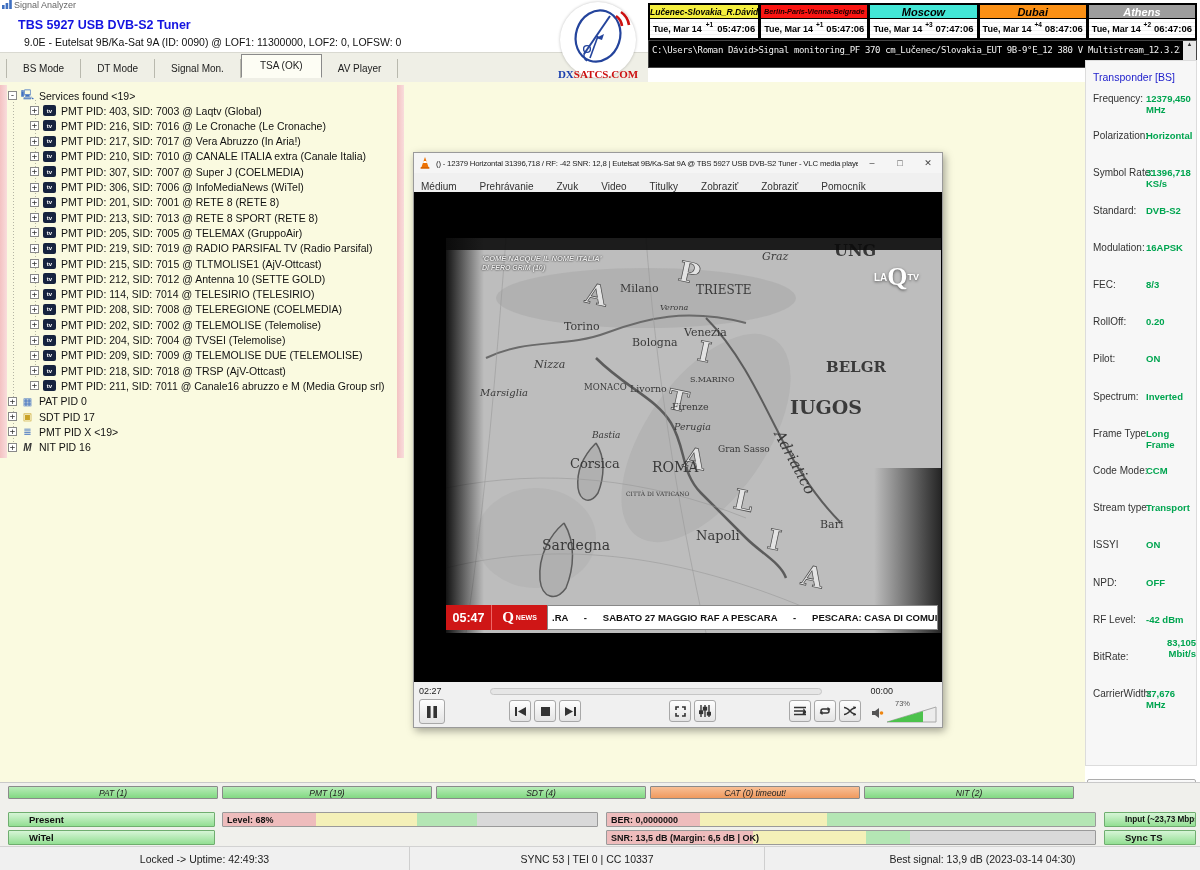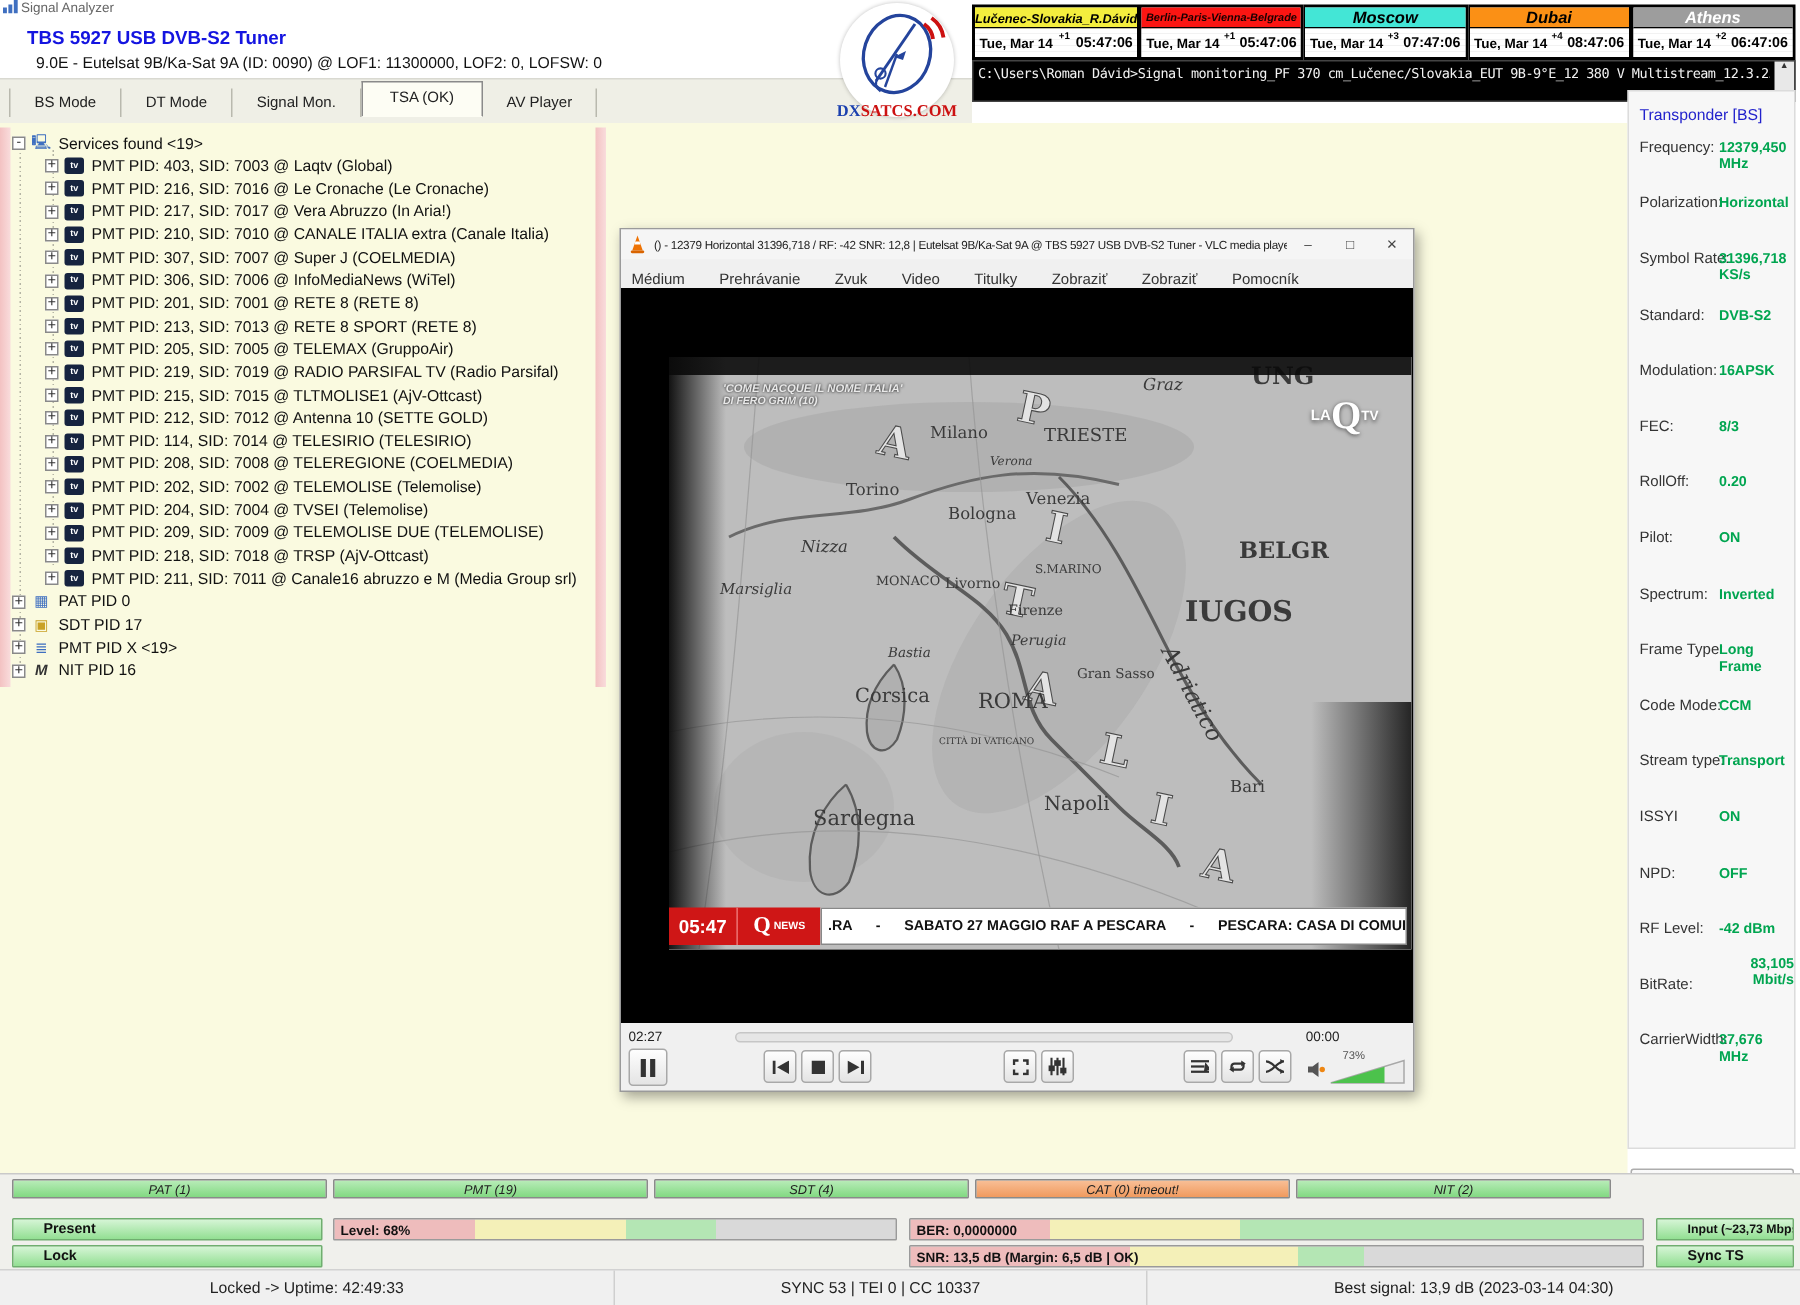--- a/index.html
+++ b/index.html
@@ -588,21 +588,21 @@
   <div class="abs bottomzone"></div>
   <div id="tablebars">
       <div class="tbar" style="left: 8px; width: 210px; background: linear-gradient(rgb(184, 236, 184), rgb(130, 217, 130));">PAT (1)</div>
       <div class="tbar" style="left: 222px; width: 210px; background: linear-gradient(rgb(184, 236, 184), rgb(130, 217, 130));">PMT (19)</div>
       <div class="tbar" style="left: 436px; width: 210px; background: linear-gradient(rgb(184, 236, 184), rgb(130, 217, 130));">SDT (4)</div>
       <div class="tbar" style="left: 650px; width: 210px; background: linear-gradient(rgb(248, 191, 150), rgb(240, 154, 94));">CAT (0) timeout!</div>
       <div class="tbar" style="left: 864px; width: 210px; background: linear-gradient(rgb(184, 236, 184), rgb(130, 217, 130));">NIT (2)</div>
     </div>
 
   <div class="gbox" style="left:8px; top:812px; width:207px;">Present</div>
-  <div class="gbox" style="left:8px; top:830px; width:207px;">Lock</div>
+  <div class="gbox" style="left:8px; top:830px; width:207px;">WiTel</div>
   <div class="sbar" style="left: 222px; top: 812px; width: 376px; background: linear-gradient(to right, rgb(238, 188, 188) 0%, rgb(238, 188, 188) 25%, rgb(244, 240, 184) 25%, rgb(244, 240, 184) 52%, rgb(180, 230, 180) 52%, rgb(180, 230, 180) 68%, rgb(217, 217, 217) 68%, rgb(217, 217, 217) 100%);" id="bar-level">Level: 68%</div>
   <div class="sbar" style="left: 606px; top: 812px; width: 490px; background: linear-gradient(to right, rgb(238, 188, 188) 0%, rgb(238, 188, 188) 19%, rgb(244, 240, 184) 19%, rgb(244, 240, 184) 45%, rgb(180, 230, 180) 45%, rgb(180, 230, 180) 100%);" id="bar-ber">BER: 0,0000000</div>
   <div class="sbar" style="left: 606px; top: 830px; width: 490px; background: linear-gradient(to right, rgb(238, 188, 188) 0%, rgb(238, 188, 188) 30%, rgb(244, 240, 184) 30%, rgb(244, 240, 184) 53%, rgb(180, 230, 180) 53%, rgb(180, 230, 180) 62%, rgb(217, 217, 217) 62%, rgb(217, 217, 217) 100%);" id="bar-snr">SNR: 13,5 dB (Margin: 6,5 dB | OK)</div>
   <div class="gbox" style="left:1104px; top:812px; width:92px; font-size:8.2px;">Input (~23,73 Mbps)</div>
   <div class="gbox" style="left:1104px; top:830px; width:92px;">Sync TS</div>
 
   <div class="abs statusbar">
     <div class="st-sec" style="width:410px;">Locked -&gt; Uptime: 42:49:33</div>
     <div class="st-sec" style="width:355px;">SYNC 53 | TEI 0 | CC 10337</div>
     <div class="st-sec" style="flex:1; border-right:none;">Best signal: 13,9 dB (2023-03-14 04:30)</div>

